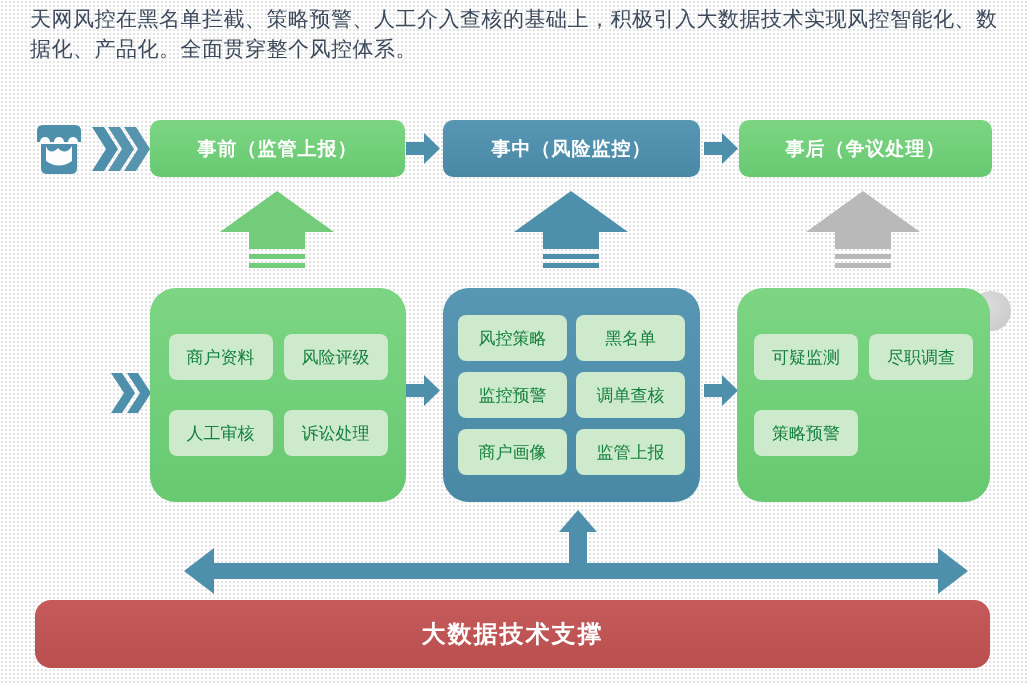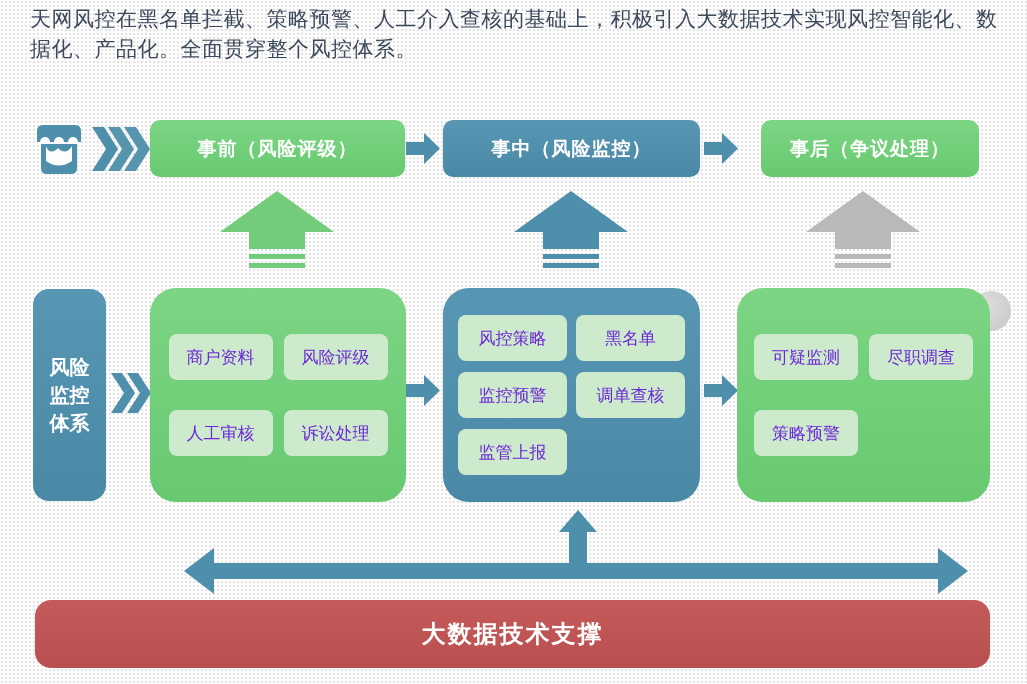--- a/index.html
+++ b/index.html
@@ -20,21 +20,21 @@
     display:flex;align-items:center;justify-content:center;
     color:#fff;font-weight:bold;font-size:19px;letter-spacing:1px;
   }
   .bg-green{background:linear-gradient(180deg,#7cd583 0%,#68c971 100%)}
   .bg-blue{background:linear-gradient(180deg,#5897b3 0%,#4a89a6 100%)}
   .content-box{
     position:absolute;top:288px;height:214px;border-radius:26px;
     display:flex;align-items:center;justify-content:center;
   }
   .pill{
-    background:#cdeacc;border-radius:8px;color:#6d28d9;font-size:17px;
+    background:#cdeacc;border-radius:8px;color:#15803d;font-size:17px;
     display:flex;align-items:center;justify-content:center;height:46px;
   }
   .grid2{display:grid;grid-template-columns:repeat(2,104px);gap:30px 11px}
   .grid3{display:grid;grid-template-columns:repeat(2,109px);gap:11px 9px}
   .sidebar{
     position:absolute;left:33px;top:289px;width:73px;height:212px;border-radius:16px;
     background:linear-gradient(180deg,#5897b3,#4a89a6);
     color:#fff;font-weight:bold;font-size:20px;line-height:28px;
     display:flex;align-items:center;justify-content:center;text-align:center;
   }
@@ -68,33 +68,33 @@
   </svg>
 
   <svg class="abs" style="left:92px;top:127px" width="60" height="44" viewBox="0 0 60 44">
     <g class="fill-blue">
       <path d="M0,0 L12,0 L26,22 L12,44 L0,44 L14,22 Z"></path>
       <path d="M16,0 L28,0 L42,22 L28,44 L16,44 L30,22 Z" opacity="0.95"></path>
       <path d="M32,0 L44,0 L58,22 L44,44 L32,44 L46,22 Z" opacity="0.95"></path>
     </g>
   </svg>
 
-  <div class="phase-header bg-green" style="left:150px;width:255px">事前（风险评级）</div>
+  <div class="phase-header bg-green" style="left:150px;width:255px">事前（监管上报）</div>
 
   <svg class="abs" style="left:406px;top:133px" width="34" height="31" viewBox="0 0 34 31">
     <polygon class="fill-blue" points="0,9 18,9 18,0 34,15.5 18,31 18,22 0,22"></polygon>
   </svg>
 
   <div class="phase-header bg-blue" style="left:443px;width:257px">事中（风险监控）</div>
 
   <svg class="abs" style="left:704px;top:133px" width="34" height="31" viewBox="0 0 34 31">
     <polygon class="fill-blue" points="0,9 18,9 18,0 34,15.5 18,31 18,22 0,22"></polygon>
   </svg>
 
-  <div class="phase-header bg-green" style="left:761px;width:218px">事后（争议处理）</div>
+  <div class="phase-header bg-green" style="left:739px;width:253px">事后（争议处理）</div>
 
   <svg class="abs" style="left:217px;top:191px" width="120" height="82" viewBox="0 0 120 82">
     <g fill="#72cc79">
       <polygon points="60,0 117,41 88,41 88,58 32,58 32,41 3,41"></polygon>
       <rect x="32" y="63" width="56" height="5"></rect>
       <rect x="32" y="72" width="56" height="5"></rect>
     </g>
   </svg>
 
   <svg class="abs" style="left:511px;top:191px" width="120" height="82" viewBox="0 0 120 82">
@@ -106,23 +106,20 @@
   </svg>
 
   <svg class="abs" style="left:803px;top:191px" width="120" height="82" viewBox="0 0 120 82">
     <g fill="#b9b9b9">
       <polygon points="60,0 117,41 88,41 88,58 32,58 32,41 3,41"></polygon>
       <rect x="32" y="63" width="56" height="5"></rect>
       <rect x="32" y="72" width="56" height="5"></rect>
     </g>
   </svg>
 
-  <div class="sidebar">
-    <span>风险监控体系</span>
-  </div>
 
   <svg class="abs" style="left:111px;top:373px" width="42" height="40" viewBox="0 0 42 40">
     <g class="fill-blue">
       <path d="M0,0 L11,0 L24,20 L11,40 L0,40 L13,20 Z"></path>
       <path d="M16,0 L27,0 L40,20 L27,40 L16,40 L29,20 Z"></path>
     </g>
   </svg>
 
   <div class="content-box bg-green" style="left:150px;width:256px">
     <div class="grid2">
@@ -136,20 +133,21 @@
   <svg class="abs" style="left:406px;top:375px" width="34" height="31" viewBox="0 0 34 31">
     <polygon class="fill-blue" points="0,9 18,9 18,0 34,15.5 18,31 18,22 0,22"></polygon>
   </svg>
 
   <div class="content-box bg-blue" style="left:443px;width:257px">
     <div class="grid3">
       <div class="pill">风控策略</div>
       <div class="pill">黑名单</div>
       <div class="pill">监控预警</div>
       <div class="pill">调单查核</div>
+      <div class="pill">商户画像</div>
       <div class="pill">监管上报</div>
     </div>
   </div>
 
   <svg class="abs" style="left:704px;top:375px" width="34" height="31" viewBox="0 0 34 31">
     <polygon class="fill-blue" points="0,9 18,9 18,0 34,15.5 18,31 18,22 0,22"></polygon>
   </svg>
 
   <div class="gray-circle"></div>
 

